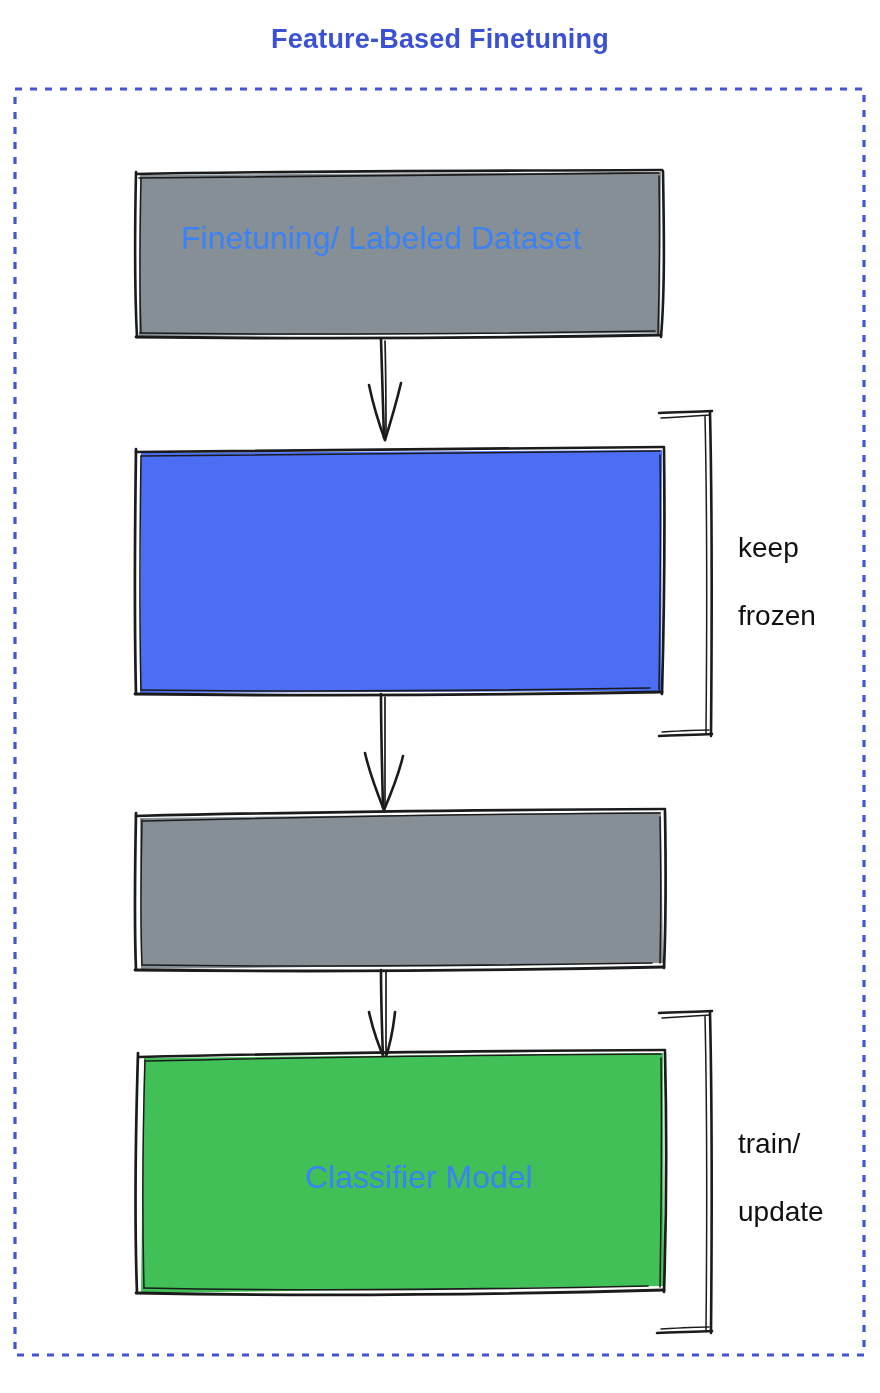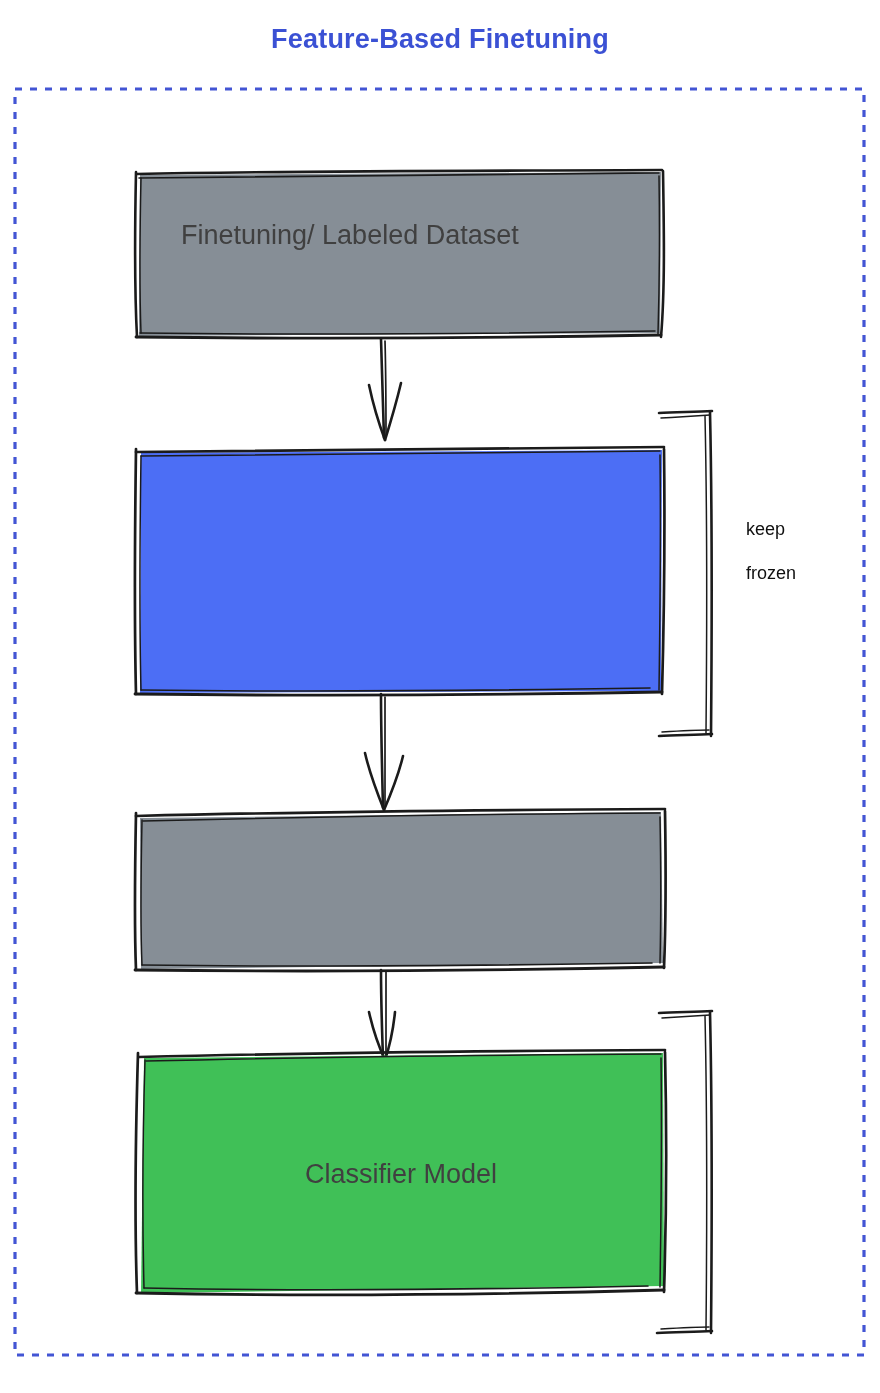--- a/index.html
+++ b/index.html
@@ -43,37 +43,36 @@
     font-weight: 700;
     letter-spacing: 0.2px;
     color: #3b51d4;
     white-space: nowrap;
   }
 
   
   .node-label {
     position: absolute;
     font-family: "Liberation Sans", sans-serif;
-    font-size: 27px;
+    font-size: 32px;
     font-weight: 400;
-    color: #404040;
+    color: #3b82f6;
     white-space: nowrap;
     line-height: 1.15;
   }
 
   
   .side-label {
     position: absolute;
     font-family: "Liberation Sans", sans-serif;
-    font-size: 18px;
+    font-size: 28px;
     font-weight: 400;
     color: #101010;
     line-height: 1.22;
     white-space: pre-line;
-    margin-left: 8px;
   }
 </style>
 </head>
 <body>
 
 <div id="diagram-root">
 
   <div class="diagram-title">Feature-Based Finetuning</div>
 
   <svg class="layer-svg" viewBox="0 0 880 1393">
@@ -177,14 +176,18 @@
 
 
 
   <div class="node-label" style="left:285px; top:1159px;margin-left:20px;">Classifier Model</div>
 
   <div class="side-label" style="left:738px; top:497px;">
     <div>keep</div>
     <div>frozen</div>
   </div>
 
+  <div class="side-label" style="left:738px; top:1093px;">
+    <div>train/</div>
+    <div>update</div>
+  </div>
 
 </div>
 
 </body></html>

